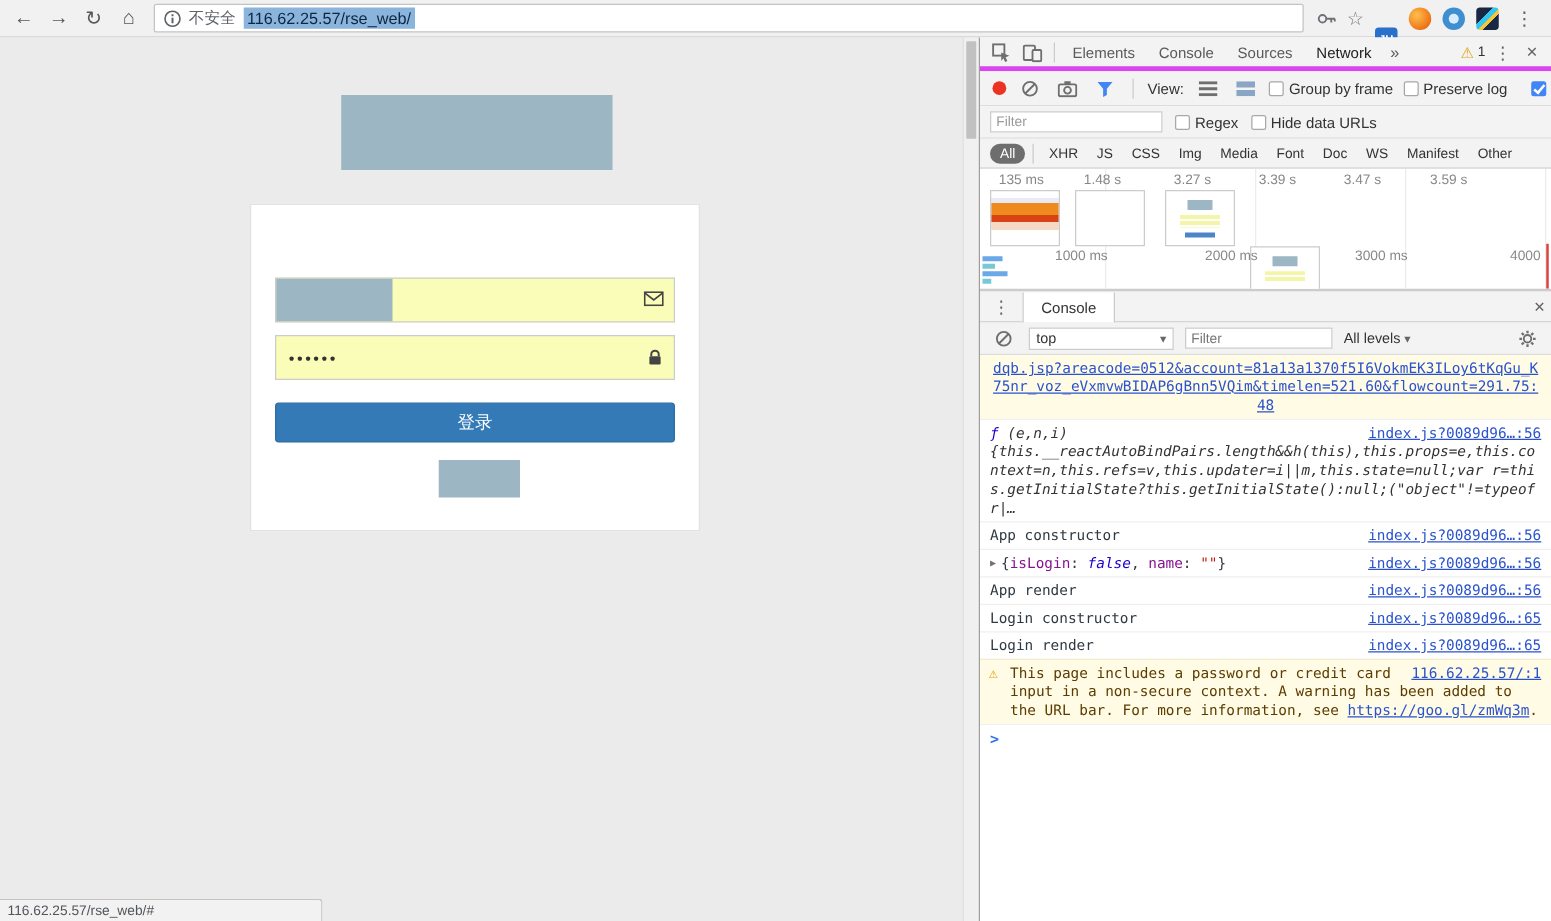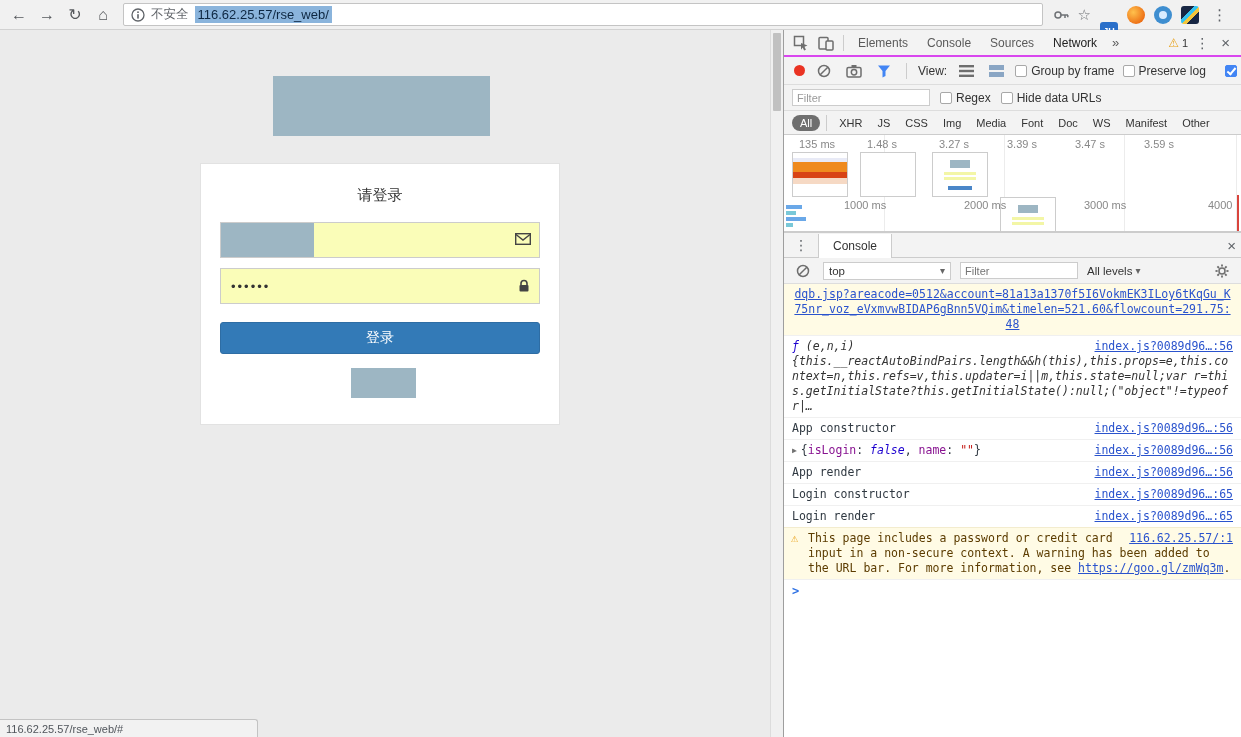--- a/index.html
+++ b/index.html
@@ -46,21 +46,21 @@
     border:1px solid #c3c3c3;border-left:none;border-bottom:none;border-top-right-radius:3px;
     display:flex;align-items:center;padding:0 6px;box-sizing:border-box;font-size:11px;color:#50555b;}
 
   .pg-scrollbar{position:absolute;left:770px;top:30px;width:13px;height:707px;background:#f0f0f0;
     border-left:1px solid #dcdcdc;box-sizing:border-box;}
   .pg-thumb{position:absolute;left:2px;top:3px;width:8px;height:78px;background:#c1c1c1;border-radius:1px;}
 
   
   .devtools{position:absolute;left:783px;top:30px;width:458px;height:707px;background:#fff;
     border-left:1px solid #9e9e9e;box-sizing:border-box;font-size:12px;color:#333;}
-  .dt-tabbar{height:27px;background:#f3f3f3;border-bottom:2px solid #d946ef;display:flex;align-items:center;
+  .dt-tabbar{height:27px;background:#f3f3f3;border-bottom:4px solid #d946ef;display:flex;align-items:center;
     padding:0 6px;gap:3px;box-sizing:border-box;}
   .icon-btn{display:flex;align-items:center;justify-content:center;width:22px;height:22px;line-height:0;}
   .vdiv{width:1px;height:16px;background:#ccc;margin:0 3px;}
   .dt-tab{padding:0 8px;height:27px;display:flex;align-items:center;font-size:12px;color:#5a5a5a;white-space:nowrap;}
   .dt-tab.active{color:#222;}
   .more-chev{color:#5a5a5a;font-size:13px;margin-left:4px;}
   .warn-badge{display:flex;align-items:center;gap:3px;margin-left:auto;font-size:11px;color:#333;}
   .warn-glyph{color:#e8a117;font-size:12px;}
   .x-btn{font-size:15px;color:#5f6368;padding:0 5px;}
   .kebab-sm{font-size:14px;color:#5f6368;padding:0 4px;}
@@ -99,21 +99,21 @@
     background:repeating-linear-gradient(#f3f6a6 0 3px,#fff 3px 5px);}
   .t-btnbar{position:absolute;left:15px;bottom:6px;width:24px;height:4px;background:#4a86c8;}
   .ov-bar{position:absolute;height:4px;}
 
   .console-header{height:26px;background:#f3f3f3;border-top:1px solid #ccc;border-bottom:1px solid #ccc;
     display:flex;align-items:center;padding:0 0 0 6px;gap:6px;box-sizing:border-box;}
   .console-tab{height:24px;display:flex;align-items:center;padding:0 14px;background:#fff;
     border-left:1px solid #ccc;border-right:1px solid #ccc;font-size:12px;color:#333;margin-top:1px;}
   .console-toolbar{height:26px;background:#f3f3f3;border-bottom:1px solid #ddd;display:flex;align-items:center;
     gap:9px;padding:0 8px;box-sizing:border-box;}
-  .ctx-select{width:128px;height:18px;border:1px solid #ccc;background:#fff;display:flex;align-items:center;
+  .ctx-select{width:116px;height:18px;border:1px solid #ccc;background:#fff;display:flex;align-items:center;
     justify-content:space-between;padding:0 5px;font-size:11.5px;box-sizing:border-box;color:#333;}
   .caret{color:#666;font-size:10px;}
   .console-filter{width:118px;height:17px;border:1px solid #ccc;background:#fff;font-size:11px;padding:0 4px;
     font-family:"Liberation Sans",sans-serif;box-sizing:border-box;}
   .levels-select{display:flex;align-items:center;gap:3px;font-size:11.5px;color:#333;}
   .gear{margin-left:auto;}
 
   
   .console-messages{font-family:"DejaVu Sans Mono",monospace;font-size:11.5px;line-height:15px;color:#303942;}
   .msg{padding:3px 8px;border-top:1px solid #f0f0f0;position:relative;}
@@ -168,21 +168,20 @@
     <span class="ext ext-blue"></span>
     <span class="ext ext-dark"></span>
     <span class="kebab">⋮</span>
   </div>
 </div>
 
 <div class="page">
   <div class="logo-box"></div>
 
   <div class="card">
-    <div class="card-title">请登录</div>
 
     <div class="field field-account">
       <span class="prefix-box"></span>
       <span class="field-icon">
         <svg width="16" height="12">
             <rect x="0.7" y="0.7" width="14.6" height="10.6" fill="none" stroke="#444" stroke-width="1.4"></rect>
             <path d="M1 1.5 L8 7 L15 1.5" fill="none" stroke="#444" stroke-width="1.4"></path>
           </svg>
       </span>
     </div>

